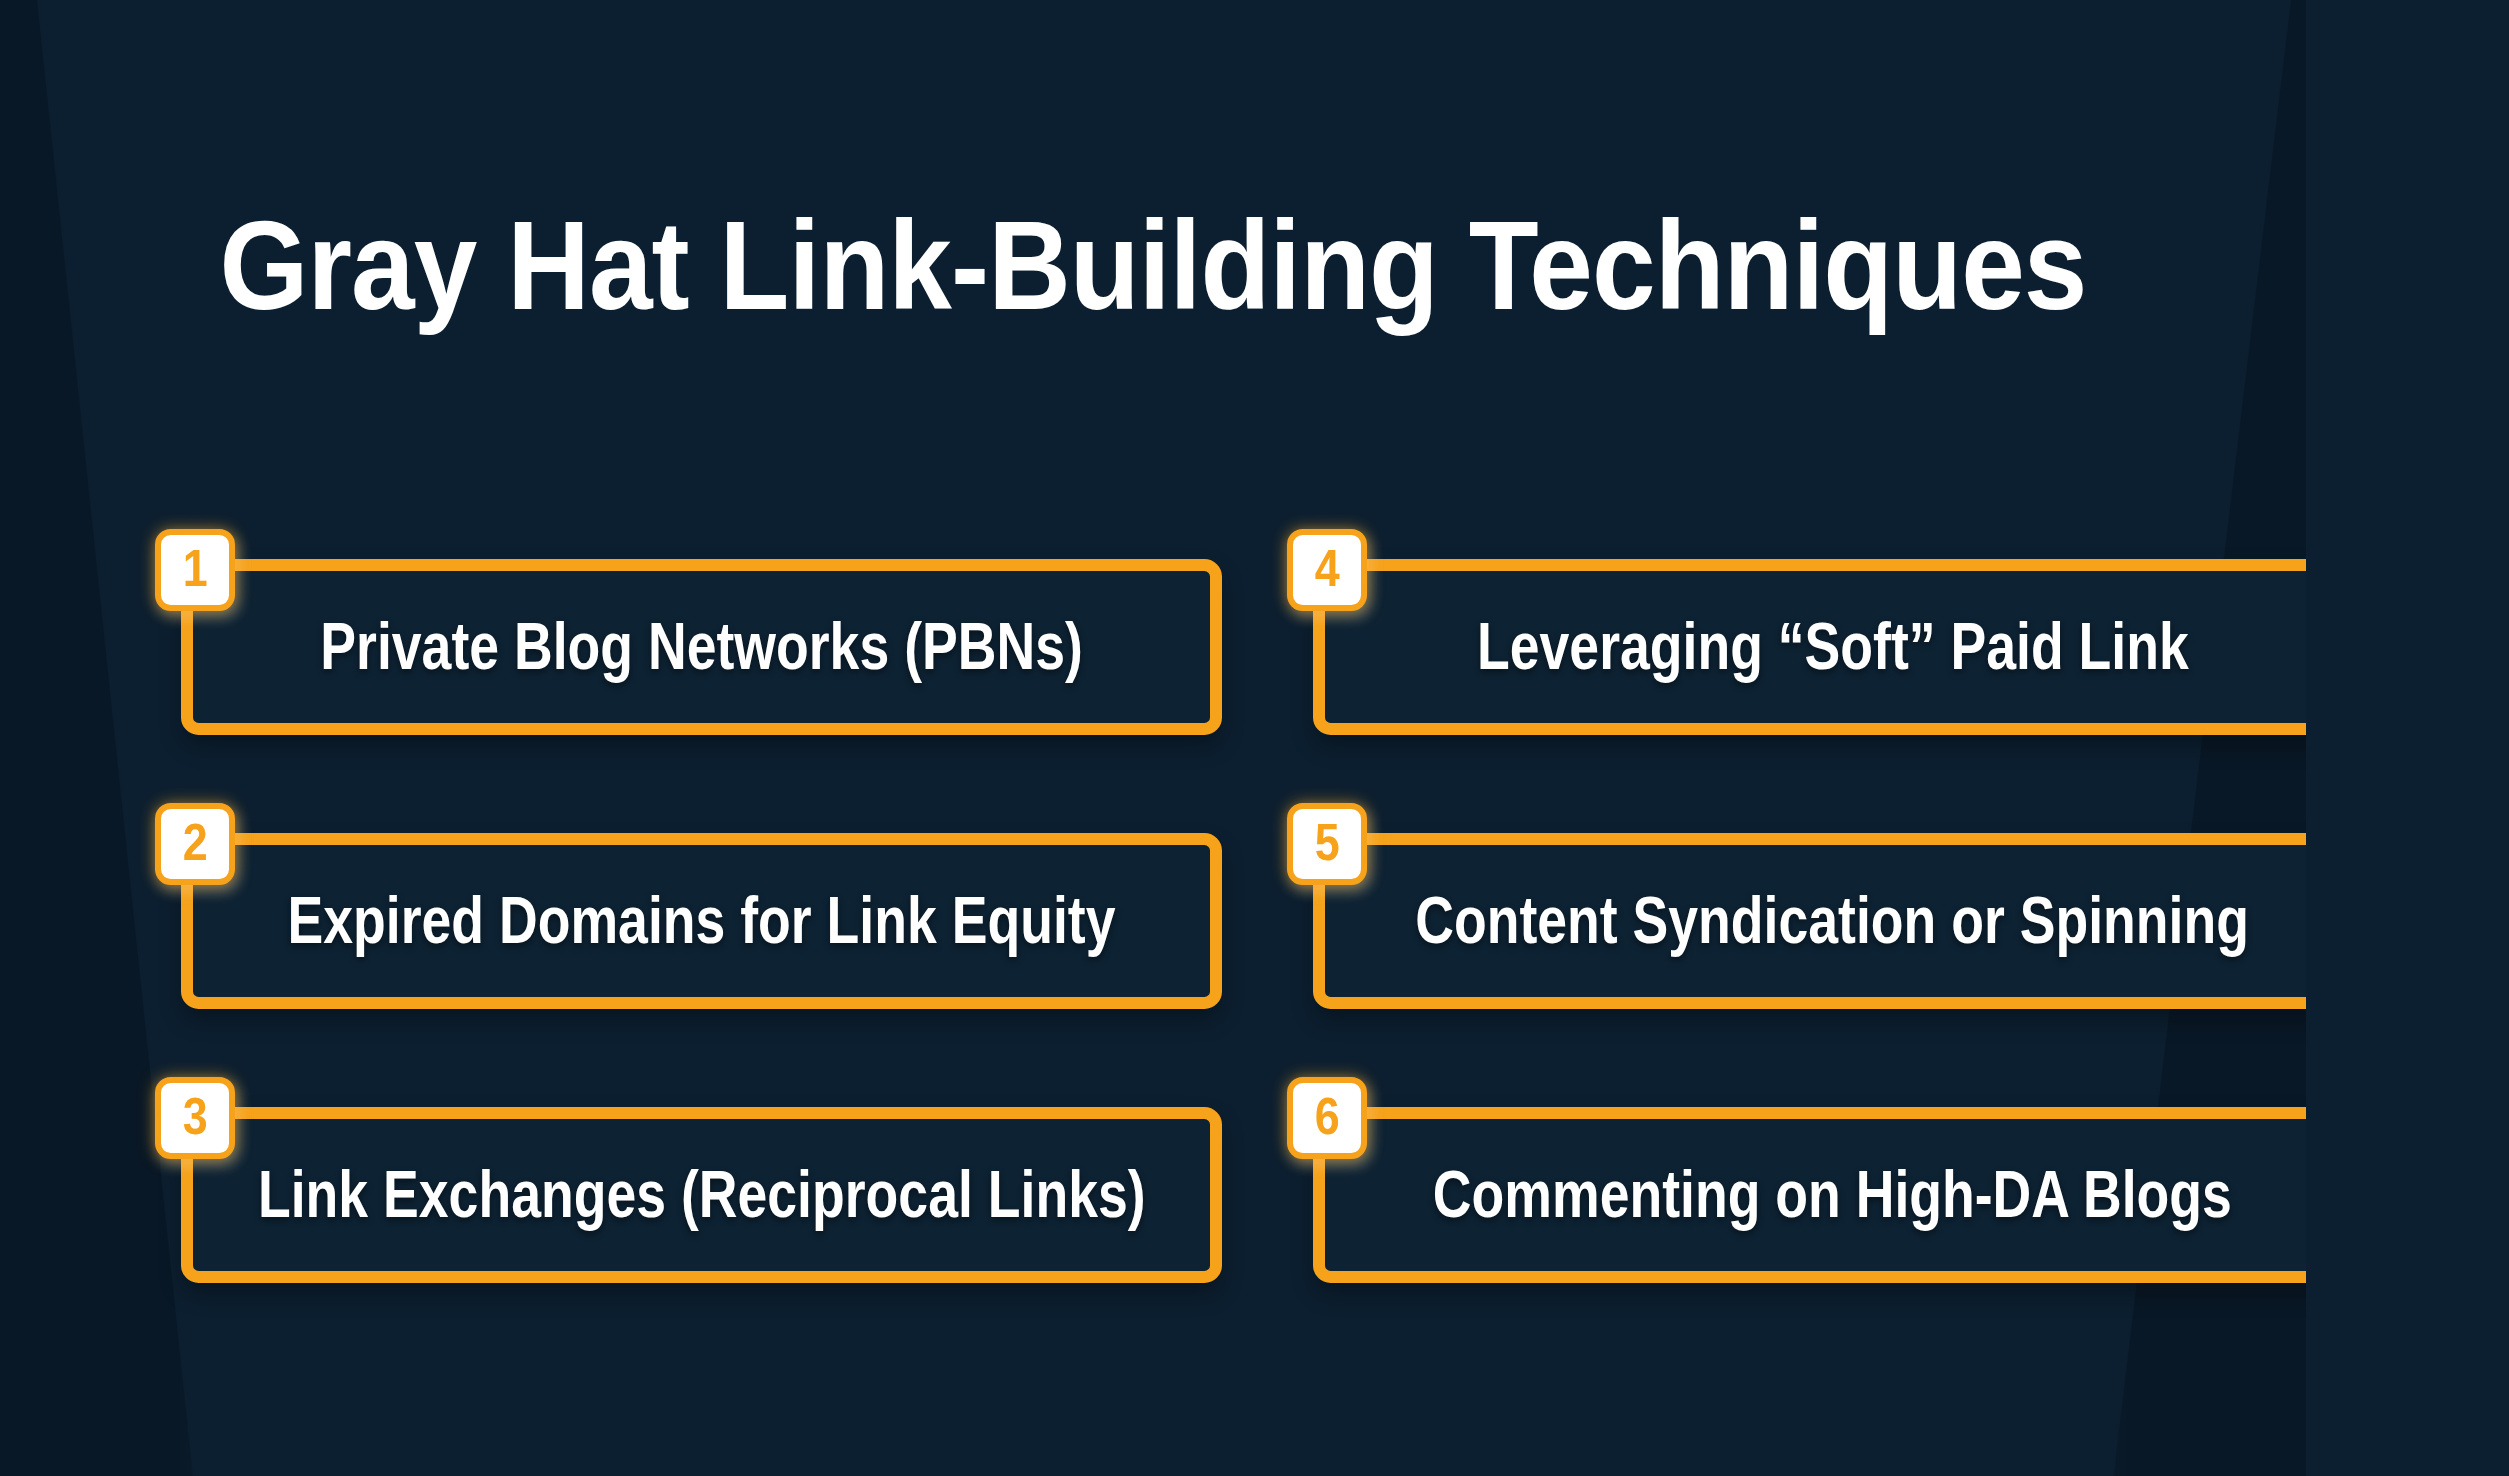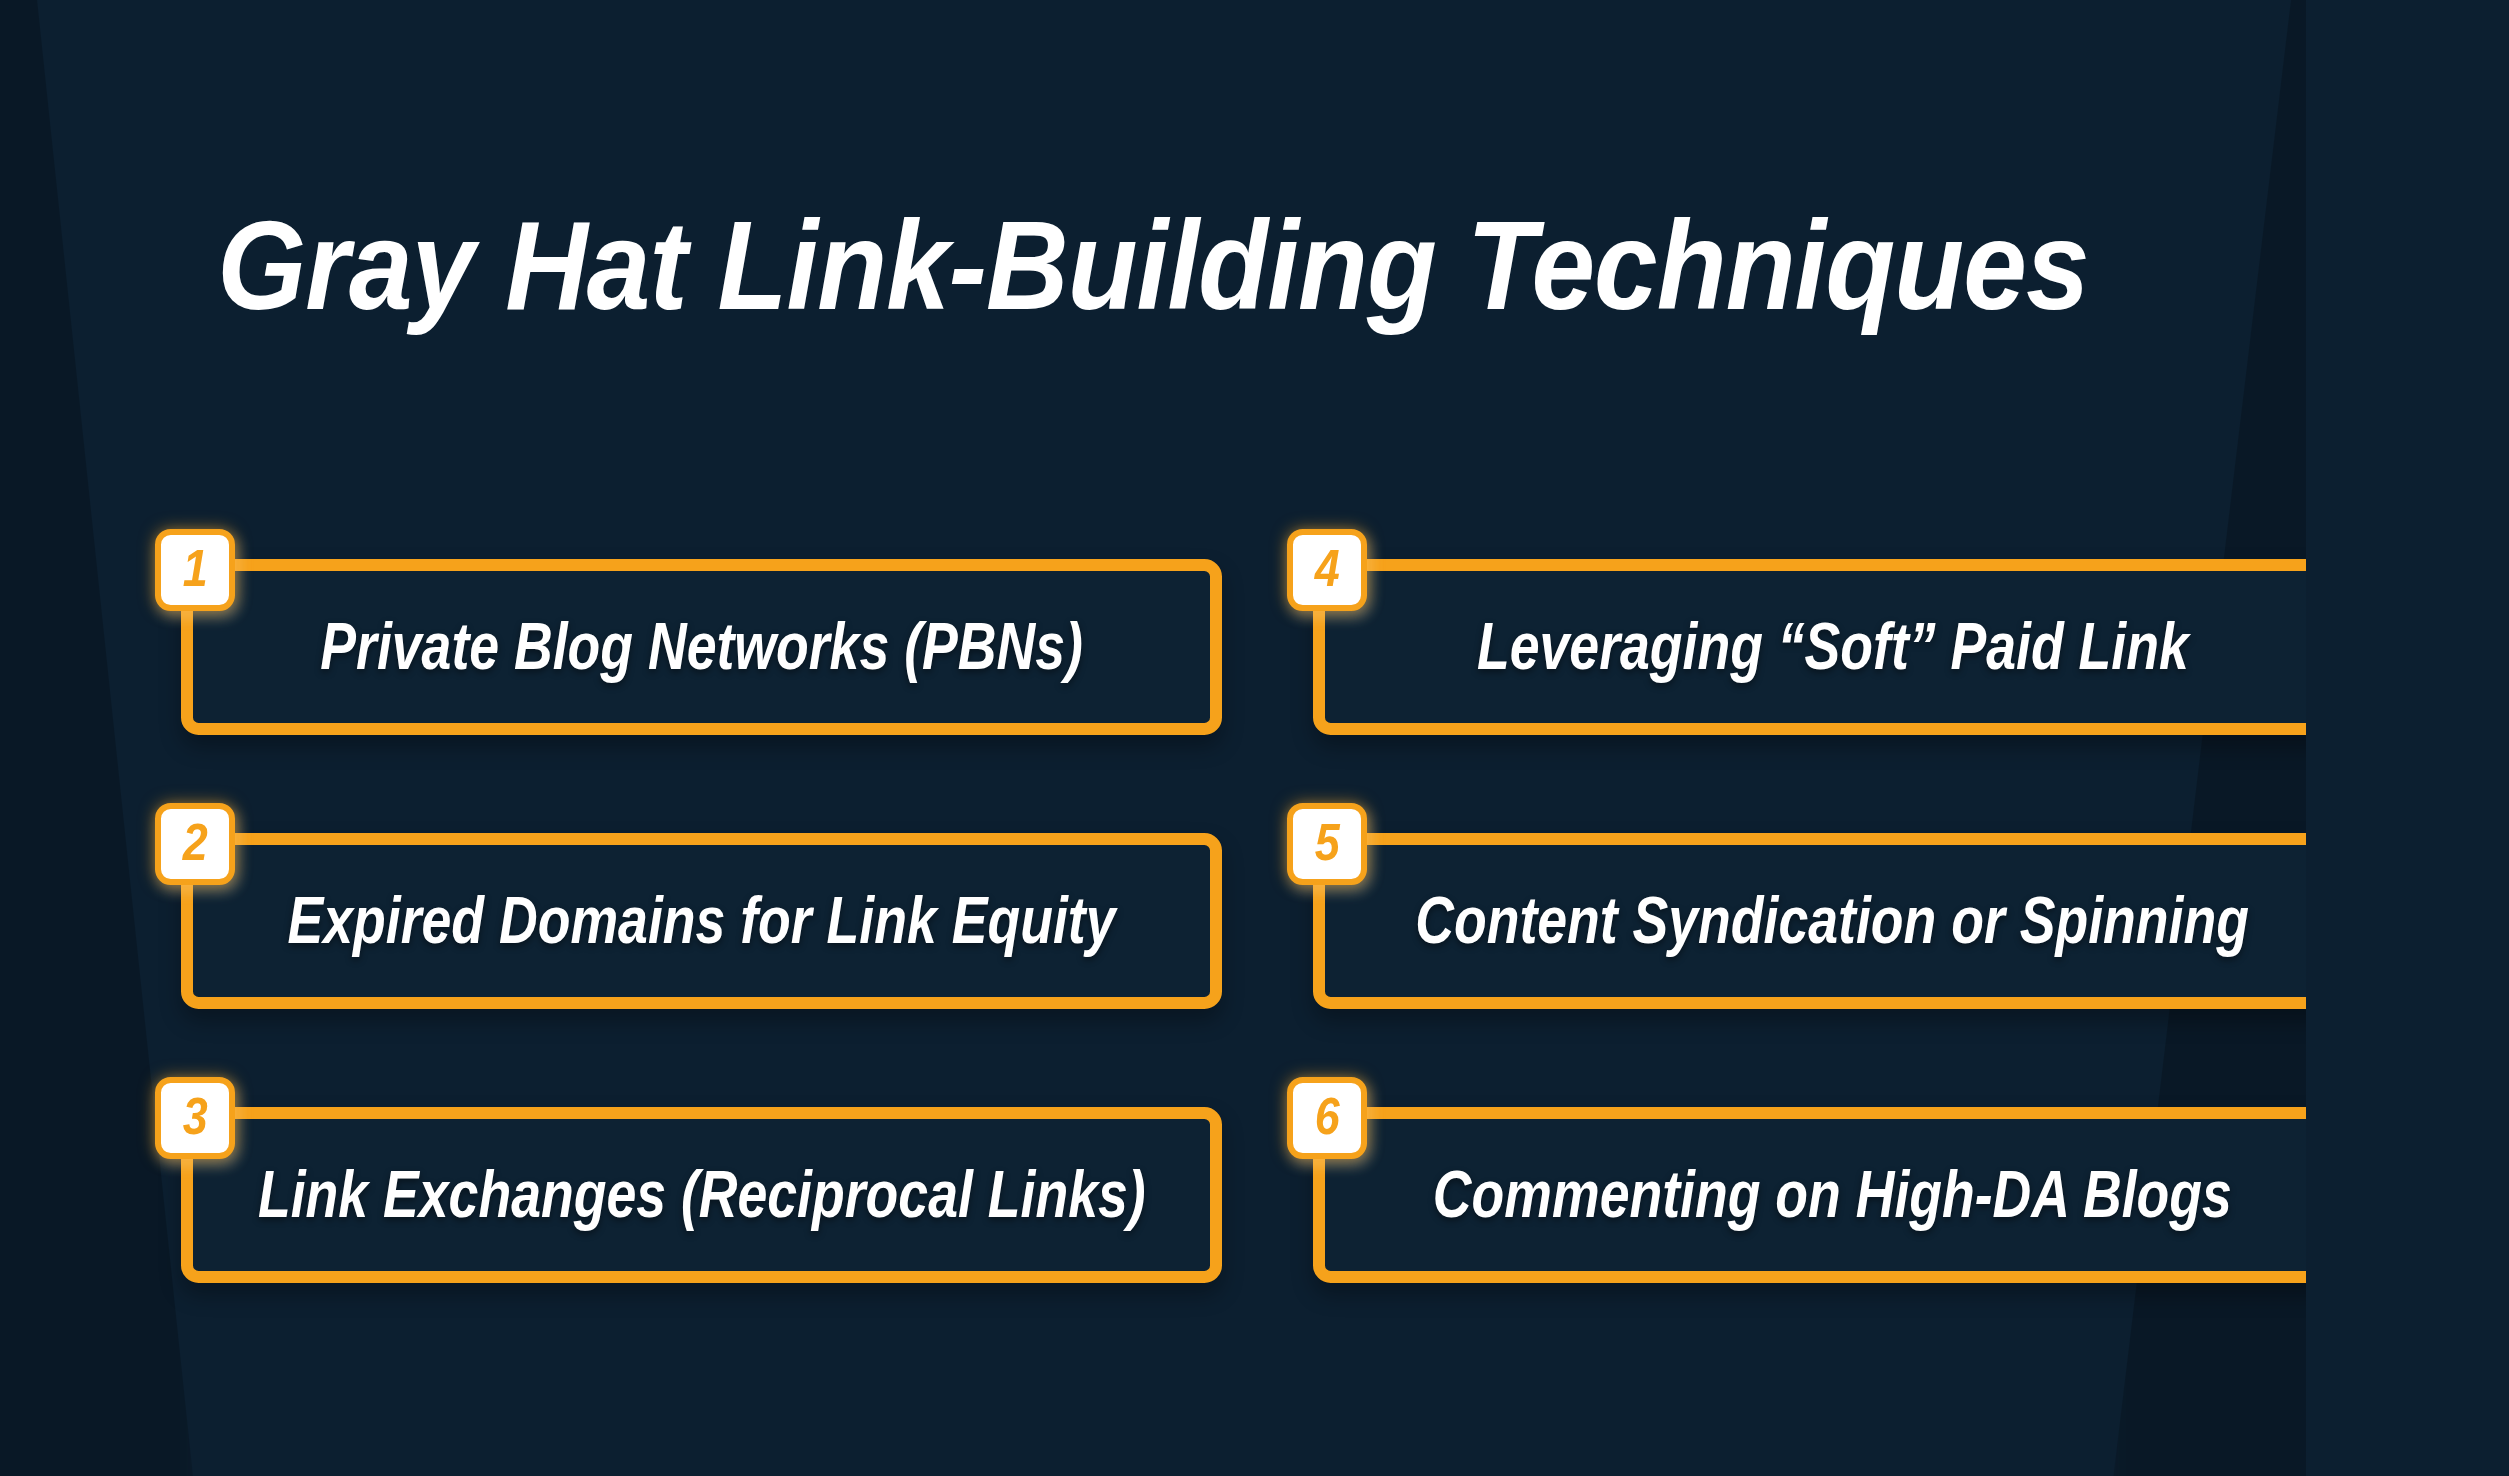--- a/index.html
+++ b/index.html
@@ -10,21 +10,20 @@
     --text:#FFFFFF;
   }
   *{margin:0;padding:0;box-sizing:border-box;}
   html,body{background:var(--bg);}
   body{font-family:"Liberation Sans","DejaVu Sans",sans-serif;}
   .canvas{
     position:relative;
     width:2306px;height:1476px;
     background:var(--bg);
     overflow:hidden;
-    font-style:italic;
   }
   
   .edge-band{
     position:absolute;top:-29px;bottom:-29px;
     background:rgba(2,9,17,0.30);
     filter:blur(8.8px);
     pointer-events:none;
   }
   .edge-band.left{
     left:-29px;width:225px;

